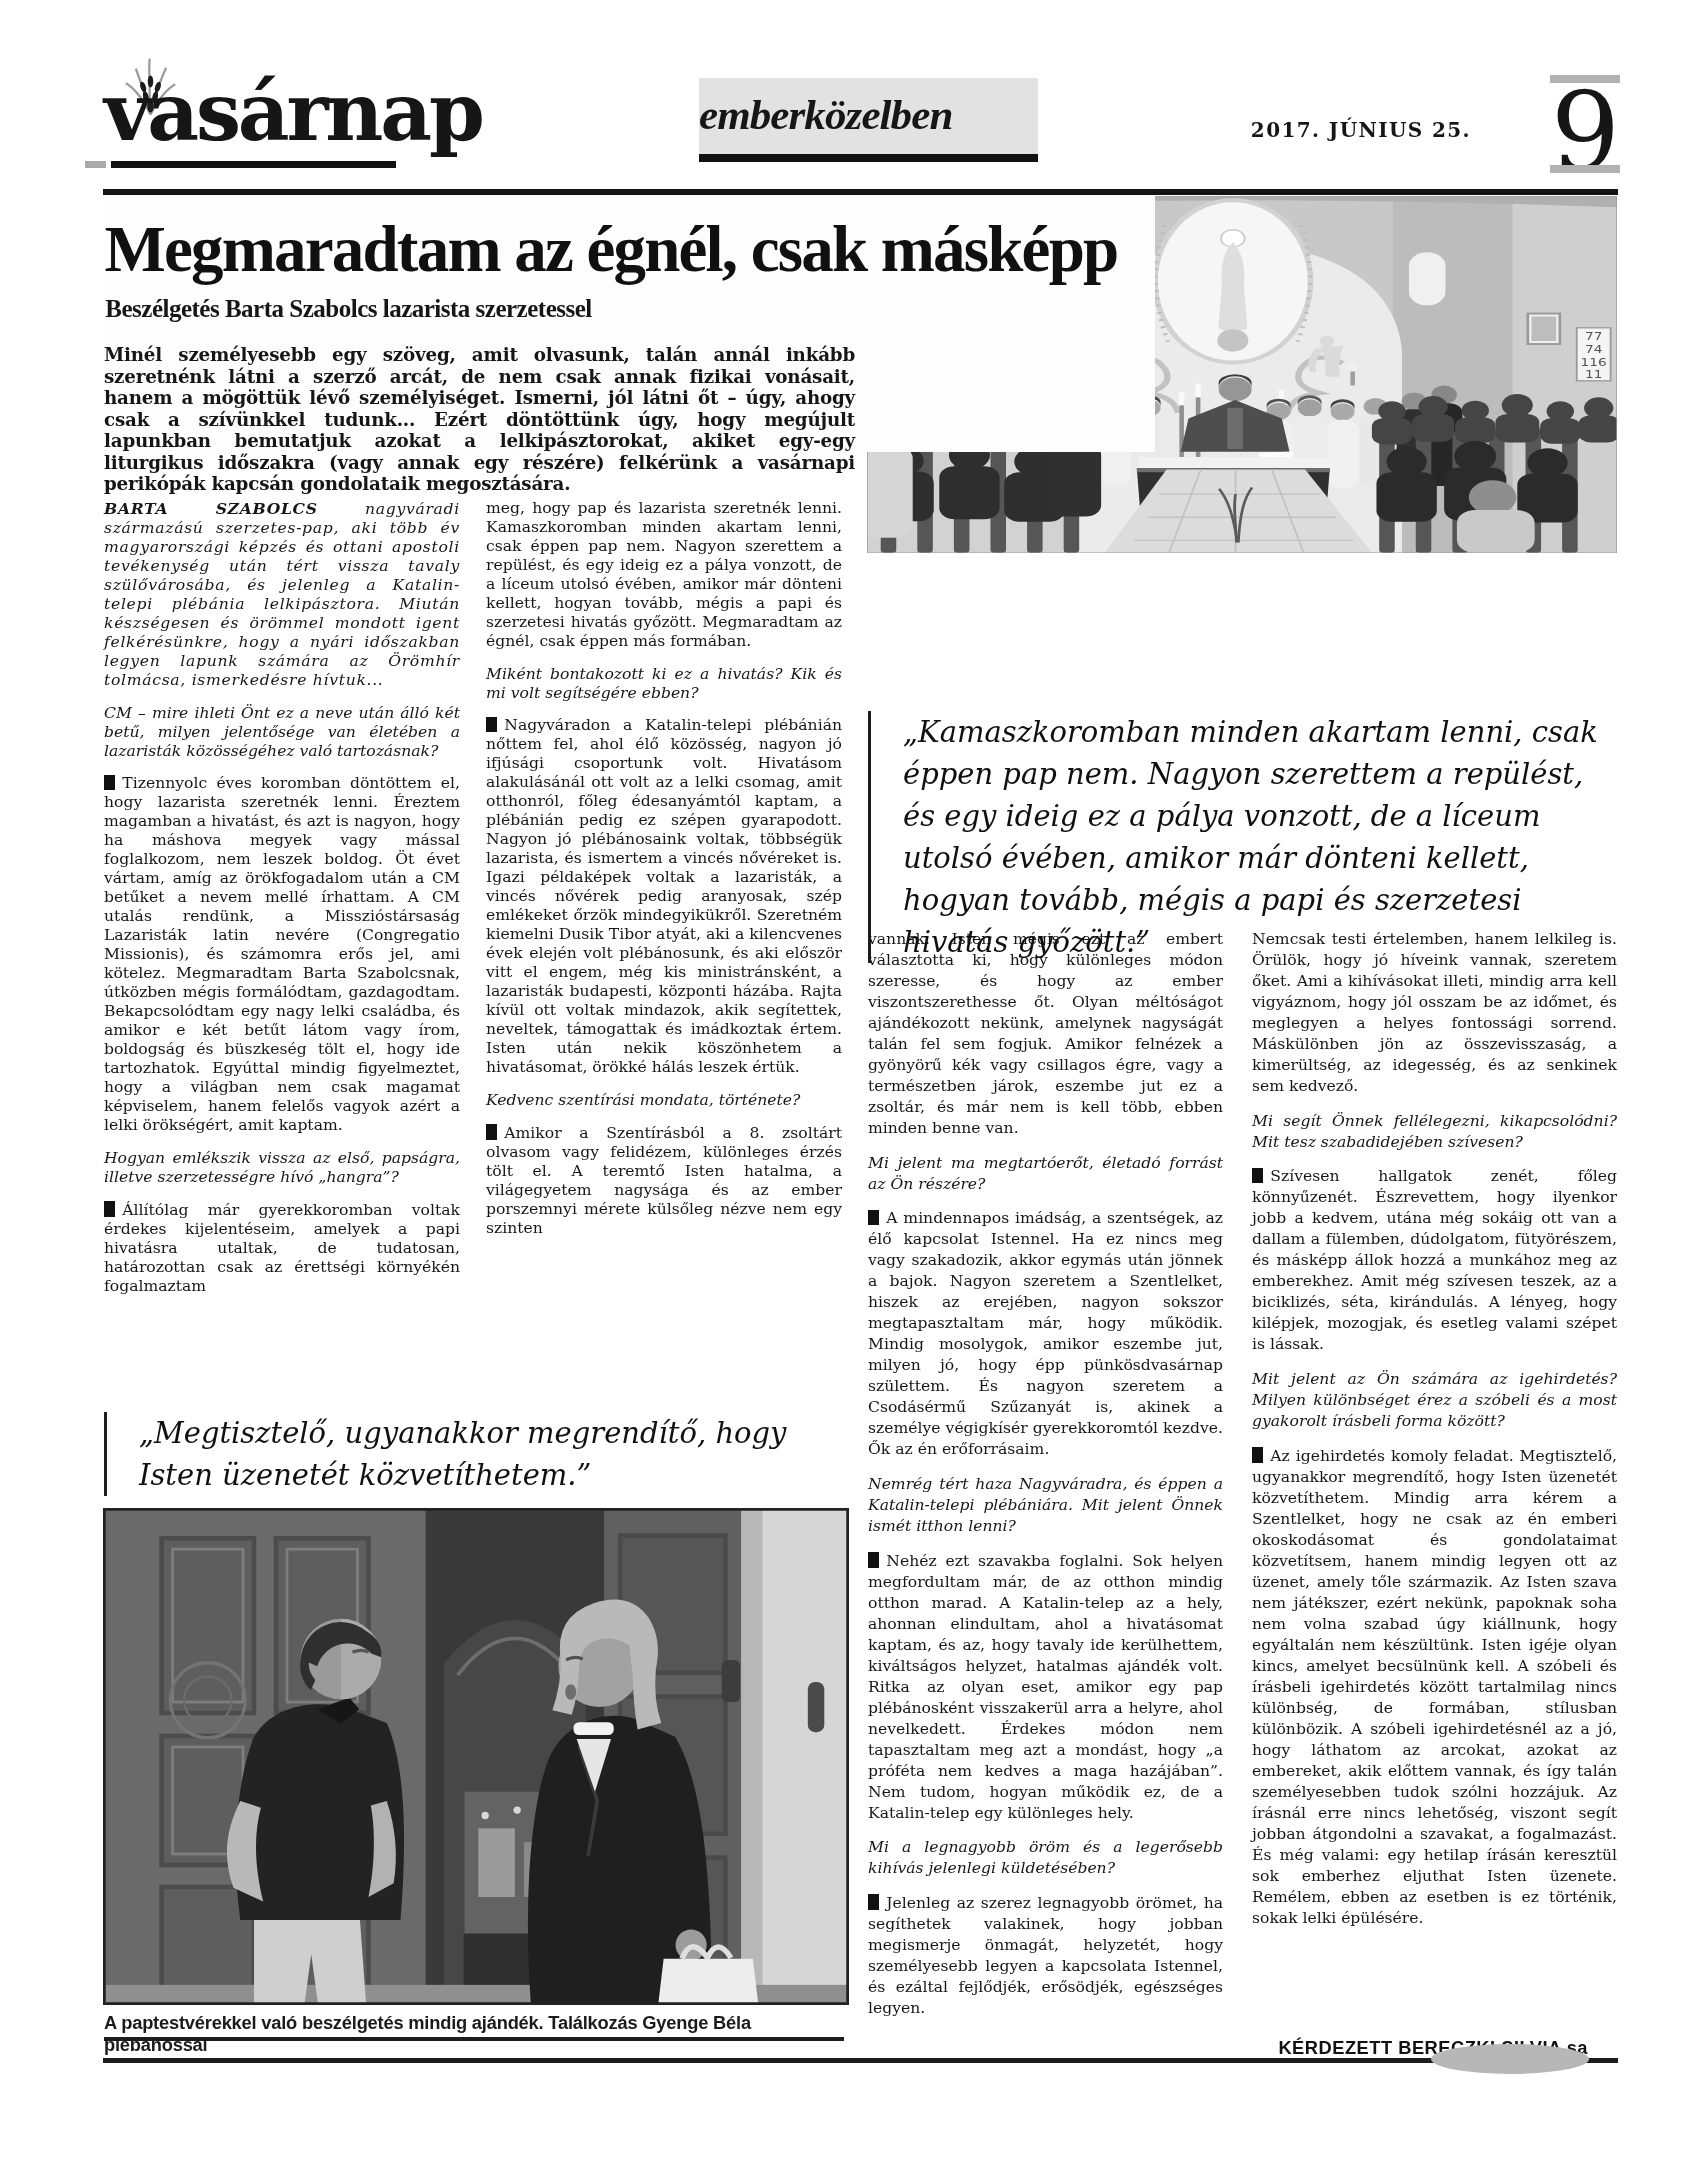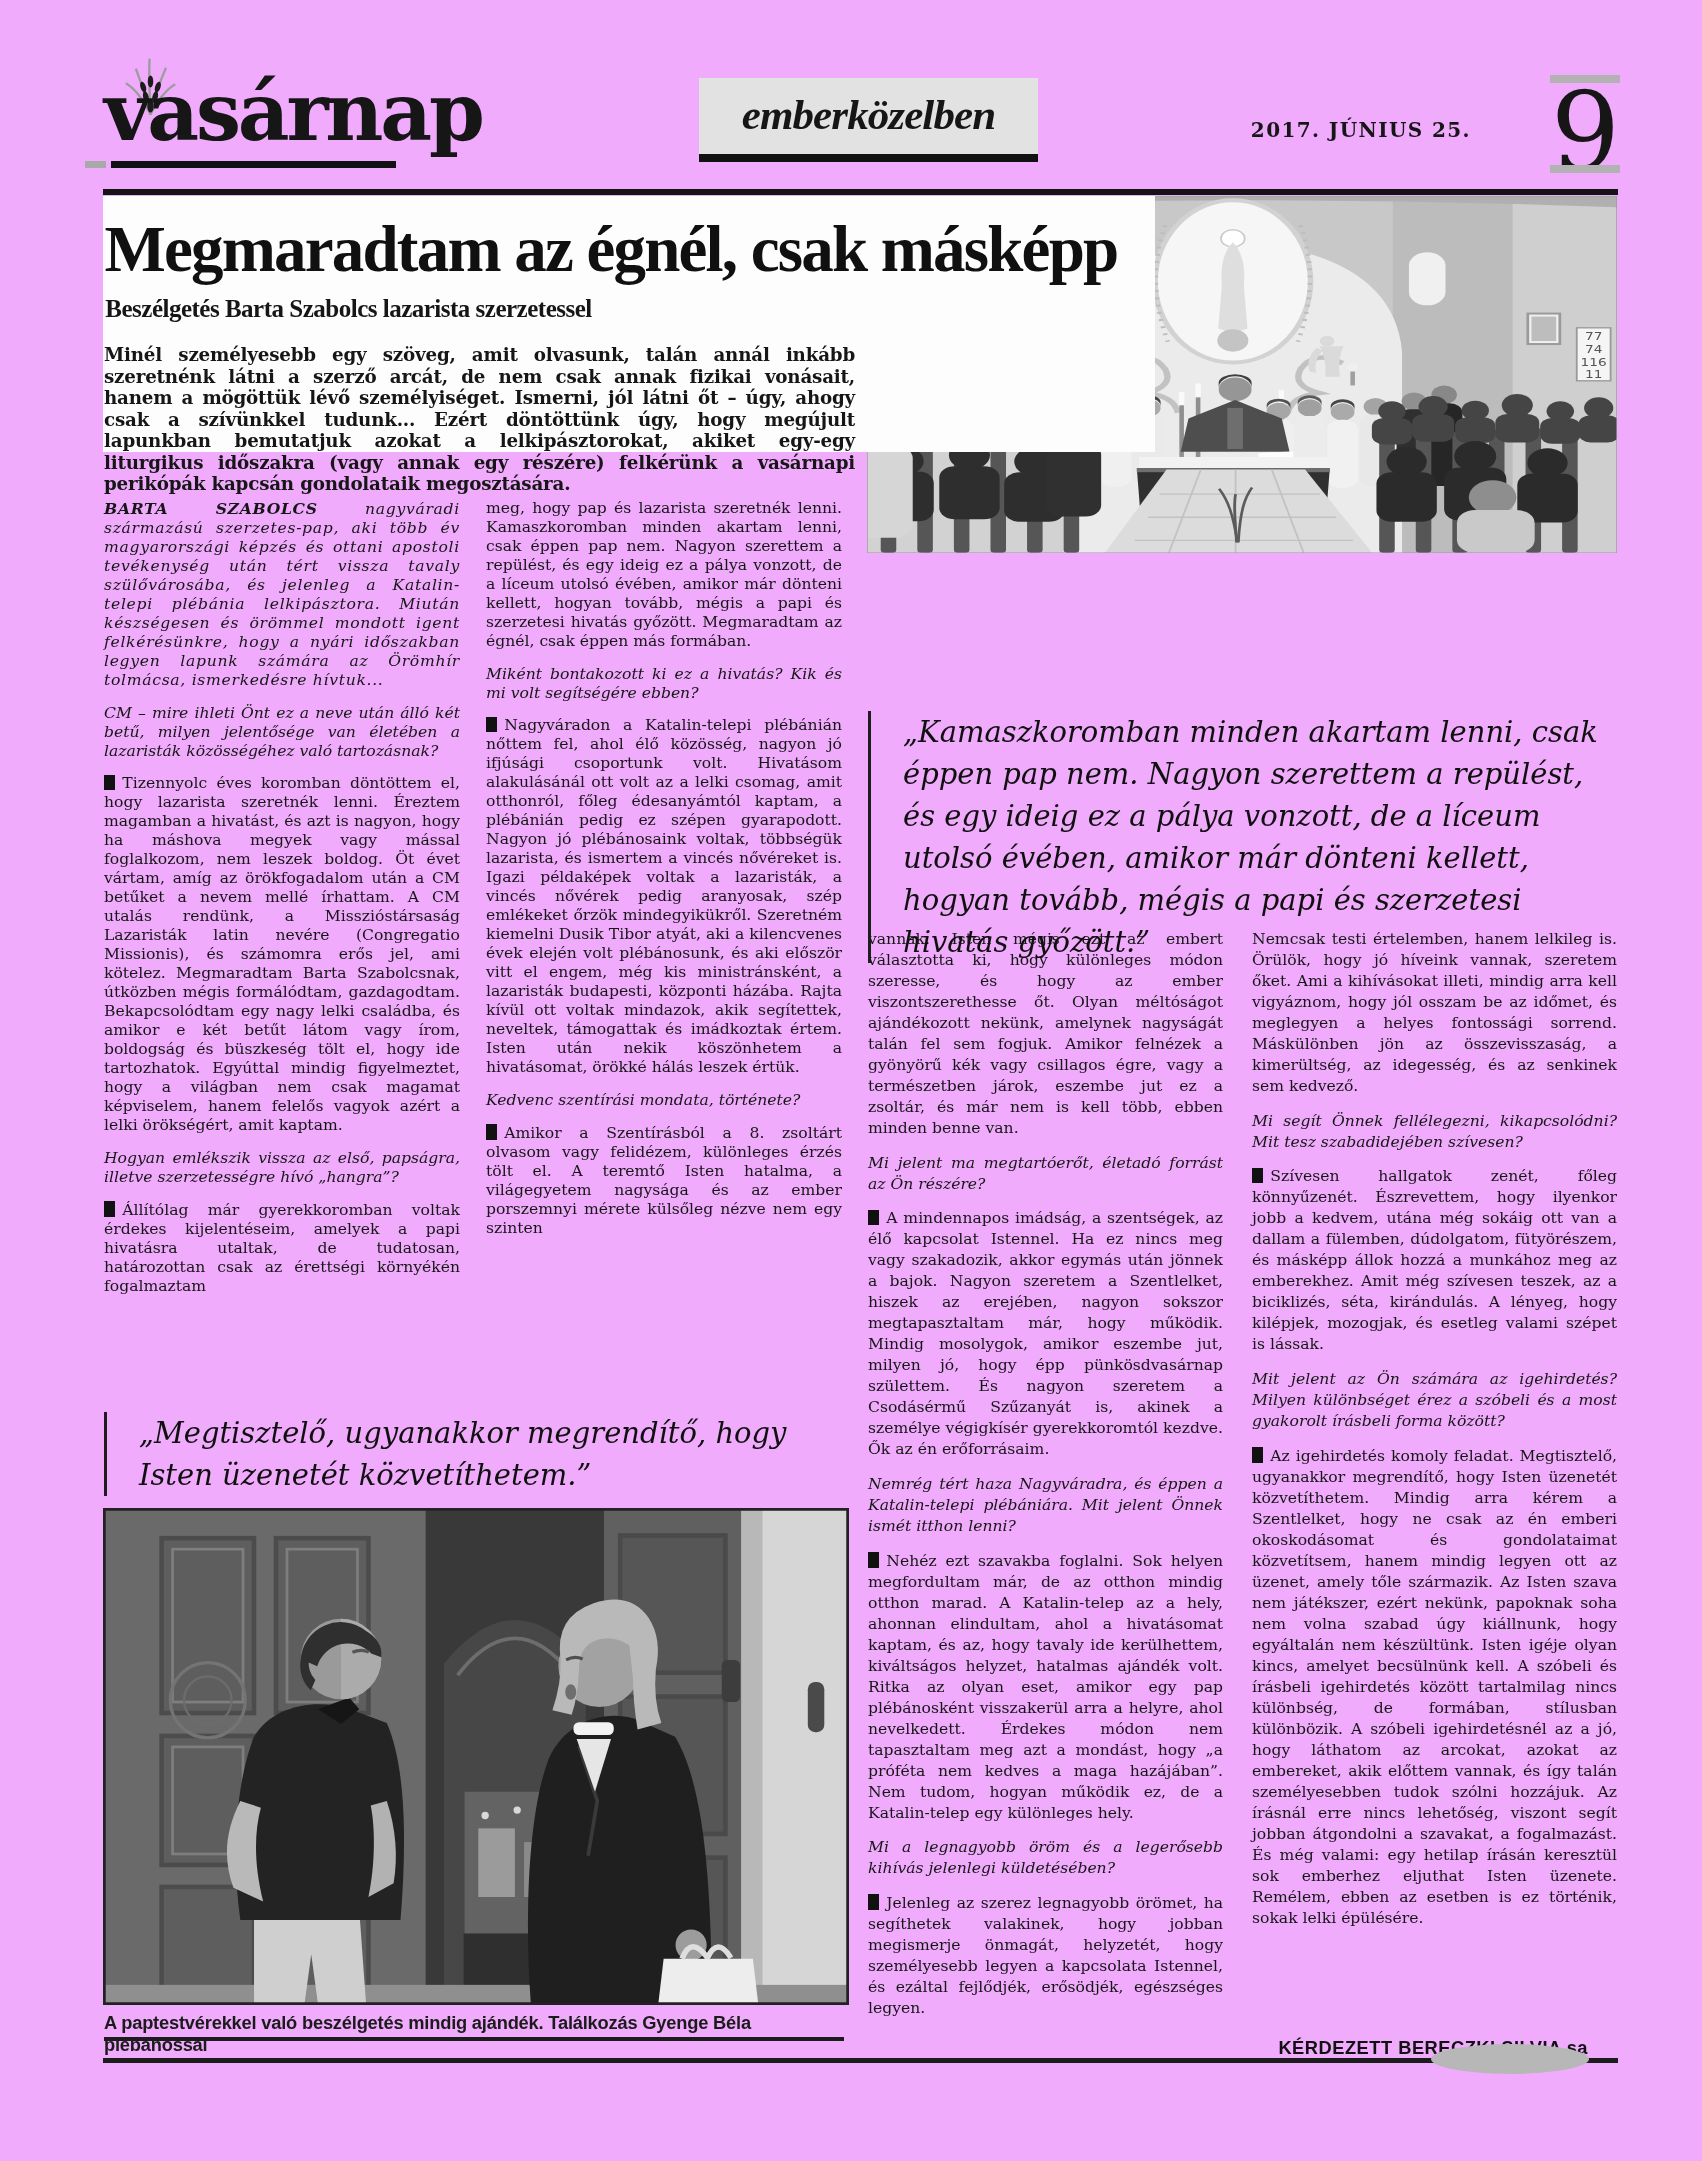--- a/index.html
+++ b/index.html
@@ -1,25 +1,25 @@
 <!DOCTYPE html>
 <html lang="hu" style="font-size:7.3px"><head>
 <meta charset="utf-8">
 <style>
   html,body{margin:0;padding:0;background:#e8e8e8;}
-  #page{position:relative;width:1702px;height:2161px;background:#f0abfc;overflow:hidden;
+  #page{position:relative;width:1702px;height:2161px;background:#ffffff;overflow:hidden;
         font-family:"DejaVu Serif",serif;color:#161616;}
   .abs{position:absolute;}
 
   
   .logo-text{left:104px;top:72px;font-size:80px;font-weight:bold;letter-spacing:-3.2px;line-height:1;}
   .logo-underline{left:111px;top:161px;width:285px;height:7.3px;background:#111;}
   .logo-gray-square{left:85px;top:161px;width:21px;height:7.3px;background:#a9a9a9;}
   .wheat{left:123px;top:55px;width:55px;height:64px;}
-  .section-box{left:699px;top:78px;width:339px;height:83px;background:#e2e2e2;text-align:center;}
+  .section-box{left:699px;top:78px;width:339px;height:83px;background:#e2e2e2;}
   .section-box span{display:inline-block;margin-top:12px;font-size:43px;font-weight:bold;font-style:italic;
         font-family:"Liberation Serif",serif;letter-spacing:-0.9px;}
   .section-bar{left:699px;top:154px;width:339px;height:7.8px;background:#111;}
   .date{left:1171px;top:118px;width:300px;text-align:right;font-size:20px;font-weight:bold;letter-spacing:1.4px;}
   .pgbar{width:70px;height:7.8px;background:#b2b2b2;}
   .pgbar.t{left:1550px;top:75px;} .pgbar.b{left:1550px;top:165px;}
   .page-num{left:1550px;top:77px;width:70px;text-align:right;font-size:109px;line-height:1;font-weight:normal;}
   .header-rule{left:103px;top:189px;width:1515px;height:6.4px;background:#141414;}
 
   

